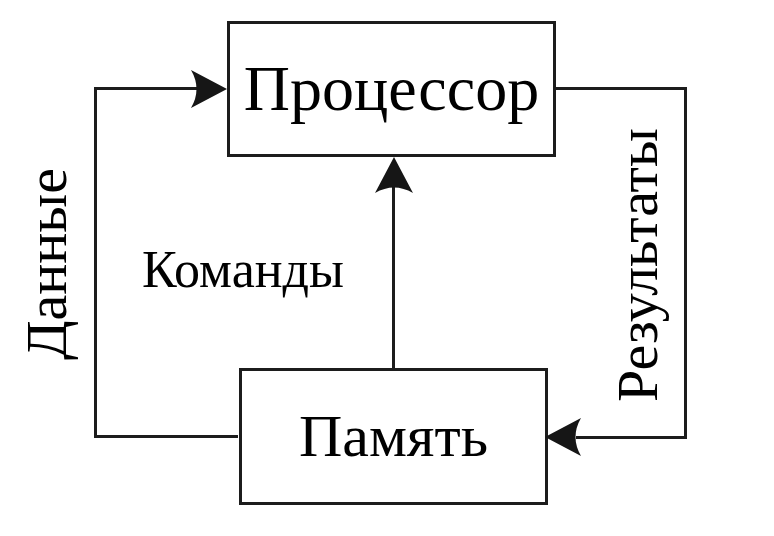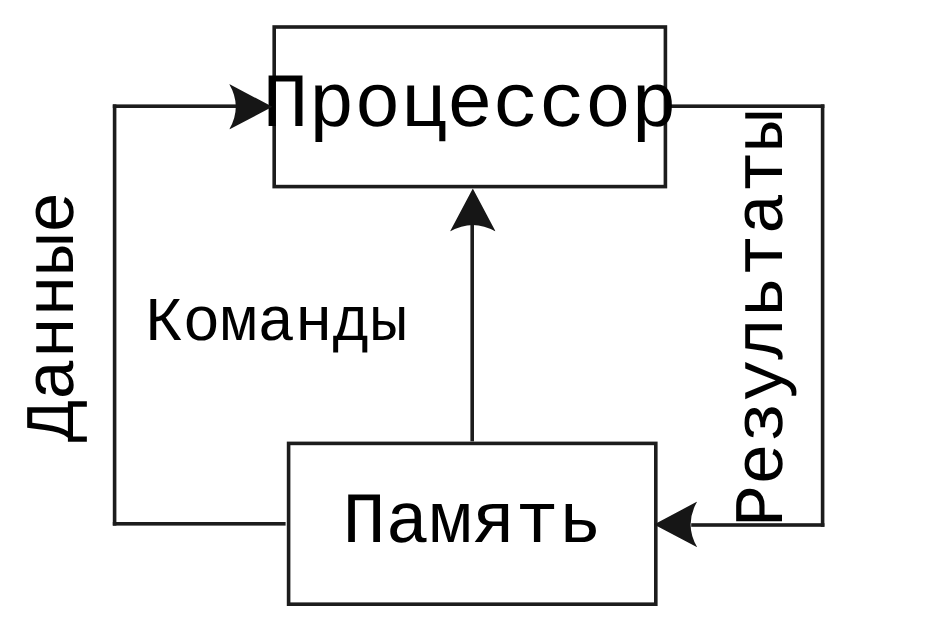--- a/index.html
+++ b/index.html
@@ -6,21 +6,21 @@
     margin: 0;
     padding: 0;
     background: #ffffff;
   }
   .canvas {
     position: relative;
     width: 774px;
     height: 536px;
     background: #ffffff;
     overflow: hidden;
-    font-family: Liberation Mono, monospace;
+    font-family: Liberation Serif, serif;
     color: #000000;
   }
   .node {
     position: absolute;
     border: 3px solid #1c1c1c;
     background: #ffffff;
     display: flex;
     align-items: center;
     justify-content: center;
     box-sizing: border-box;
@@ -73,21 +73,21 @@
     left: -104px; top: 234px;
     width: 300px; height: 60px;
     font-size: 58px;
   }
   .label-results {
     left: 457px; top: 235px;
     width: 360px; height: 60px;
     font-size: 58px;
   }
   .label-commands {
-    left: 121px; top: 244px;
+    left: 142px; top: 244px;
     font-size: 52px;
     line-height: 1.0;
   }
 </style>
 </head>
 <body>
 
 <div class="canvas">
 
   <div class="node node-processor">

